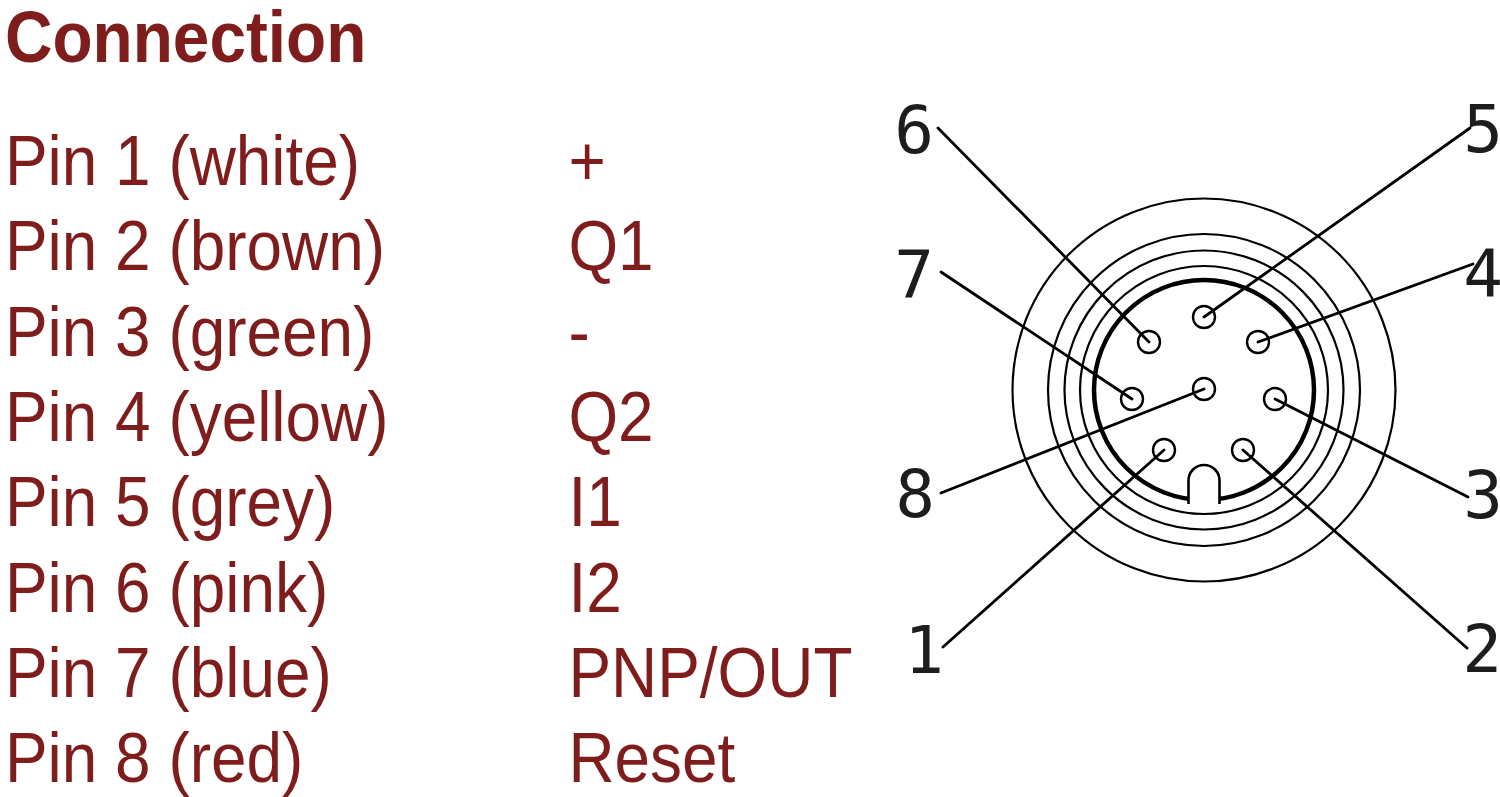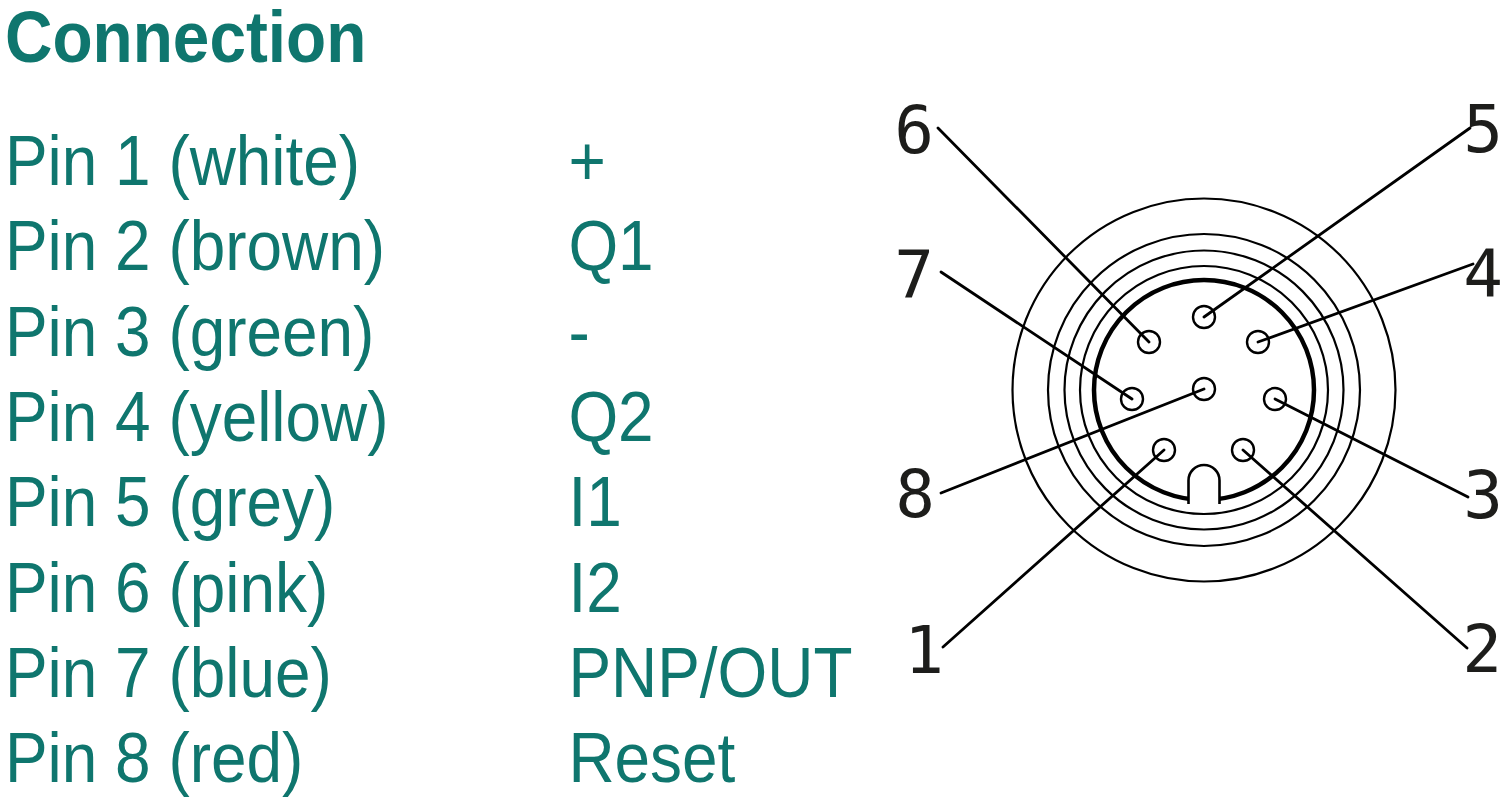--- a/index.html
+++ b/index.html
@@ -3,21 +3,21 @@
 <meta charset="utf-8">
 <style>
   html, body { margin: 0; padding: 0; }
   .page {
     position: relative;
     width: 1500px;
     height: 797px;
     background: #ffffff;
     overflow: hidden;
     font-family: "Liberation Sans", sans-serif;
-    color: #0f766e;
+    color: #7f1d1d;
   }
   .left-text {
     position: absolute;
     left: 5px;
     top: 0;
     width: 960px;
     height: 797px;
     transform: scaleX(0.9);
     transform-origin: left top;
   }

